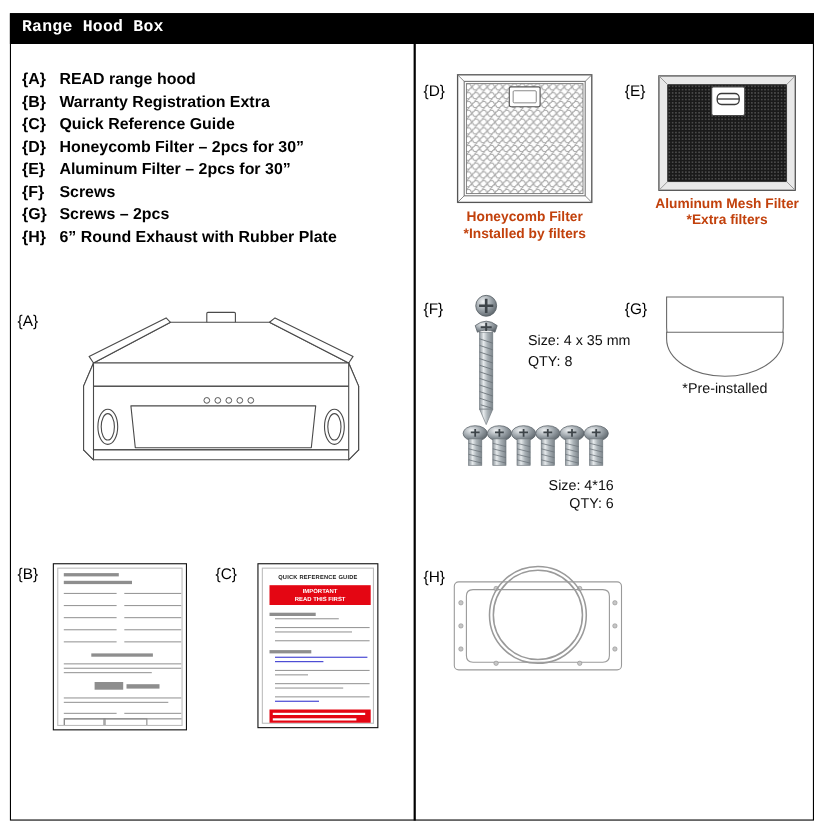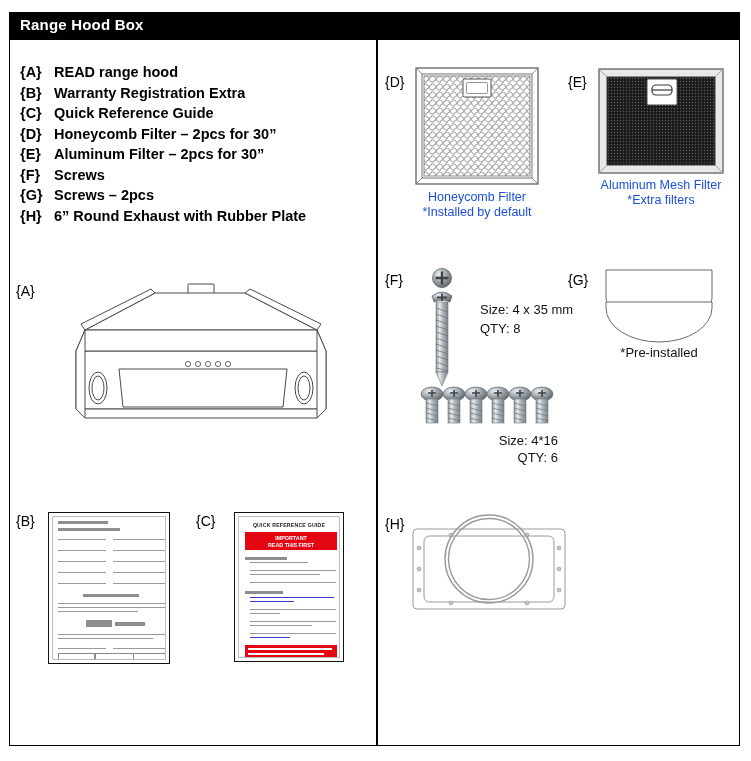--- a/index.html
+++ b/index.html
@@ -1,21 +1,21 @@
 <!DOCTYPE html>
 <html><head>
 <meta charset="utf-8">
 <style>
   html,body{margin:0;padding:0;background:#fff;}
   body{width:751px;height:761px;font-family:"Liberation Sans",sans-serif;color:#000;}
   .page{position:relative;width:751px;height:761px;overflow:hidden;background:#fff;}
 
   
   .frame{position:absolute;left:9px;top:12px;width:731px;height:734px;border:1.5px solid #000;box-sizing:border-box;}
-  .titlebar{position:absolute;left:9px;top:12px;width:731px;height:28px;background:#000;box-sizing:border-box;}
+  .titlebar{position:absolute;left:9px;top:12px;width:731px;height:28px;background:#000;box-sizing:border-box;font-family:Liberation Mono, monospace;}
   .titlebar .ttl{position:absolute;left:11px;top:4px;color:#fff;font-size:15px;font-weight:bold;letter-spacing:.2px;}
   .divider{position:absolute;left:376px;top:40px;width:1.5px;height:706px;background:#000;}
 
   
   .list{position:absolute;left:20px;top:62px;width:350px;}
   .litem{display:flex;align-items:flex-start;font-size:14.5px;font-weight:bold;line-height:20.5px;}
   .litem .tag{width:34px;flex:0 0 34px;}
   .litem .lbl{flex:1;}
 
   .lblA{position:absolute;left:16px;top:283px;font-size:14px;}
@@ -33,21 +33,21 @@
 
   .fakeline{position:absolute;background:#9a9a9a;height:1.4px;}
   .fakeblock{position:absolute;background:#8e8e8e;}
   .fakebox{position:absolute;border:0.6px solid #8b8b8b;}
   .redbar{position:absolute;background:#e40613;}
   .redtxt{position:absolute;color:#fff;font-weight:bold;text-align:center;width:100%;}
   .tinytitle{position:absolute;width:100%;text-align:center;font-weight:bold;color:#222;}
 
   
   .secLabel{position:absolute;font-size:14px;}
-  .cap{position:absolute;text-align:center;font-size:12.5px;line-height:15px;color:#1d4ed8;}
+  .cap{position:absolute;text-align:center;font-size:12.5px;line-height:15px;color:#c2410c;font-weight:bold;}
 
   .filterD{position:absolute;left:415px;top:67px;width:124px;height:118px;}
   .filterE{position:absolute;left:598px;top:68px;width:126px;height:106px;}
 
   .screwArea{position:absolute;left:418px;top:268px;width:140px;height:170px;}
   .sizeTxtBig{position:absolute;left:480px;top:300px;font-size:13px;line-height:19px;color:#111;}
   .sizeTxtSmall{position:absolute;left:418px;top:432px;width:140px;text-align:right;font-size:13px;line-height:17px;color:#111;}
 
   .flapper{position:absolute;left:600px;top:266px;width:118px;height:78px;}
   .flapCap{position:absolute;left:598px;top:345px;width:122px;text-align:center;font-size:13px;color:#111;}
@@ -232,21 +232,21 @@
       <rect x="9" y="9" width="106" height="100" fill="none" stroke="#777" stroke-width="0.8"></rect>
 
       <rect x="48" y="12" width="28" height="18" rx="1.5" fill="#ffffff" stroke="#555" stroke-width="1"></rect>
       <rect x="51.5" y="15.5" width="21" height="11" rx="1" fill="#ffffff" stroke="#7a7a7a" stroke-width="0.8"></rect>
 
       <path d="M1 1 L7 7 M123 1 L117 7 M1 117 L7 111 M123 117 L117 111" stroke="#777" stroke-width="0.8" fill="none"></path>
     </svg>
   </div>
   <div class="cap" style="left:415px;top:190px;width:124px;">
     <div>Honeycomb Filter</div>
-    <div>*Installed by default</div>
+    <div>*Installed by filters</div>
   </div>
 
   <div class="secLabel" style="left:568px;top:74px;">{E}</div>
   <div class="filterE">
     <svg width="126" height="106" viewBox="0 0 126 106">
       <defs>
         <pattern id="darkmesh" width="3" height="3" patternUnits="userSpaceOnUse">
           <rect width="3" height="3" fill="#1a1a1a"></rect>
           <circle cx="1.5" cy="1.5" r="0.7" fill="#5e5e5e"></circle>
         </pattern>

